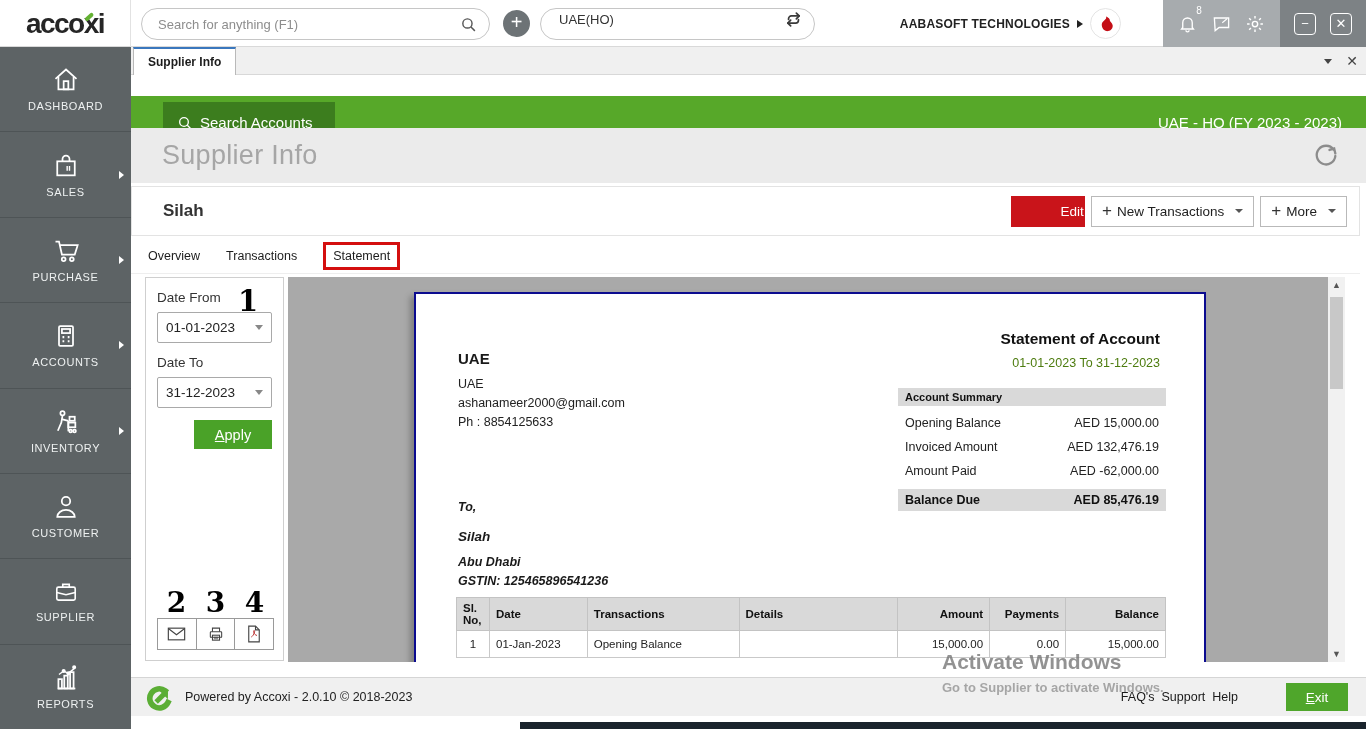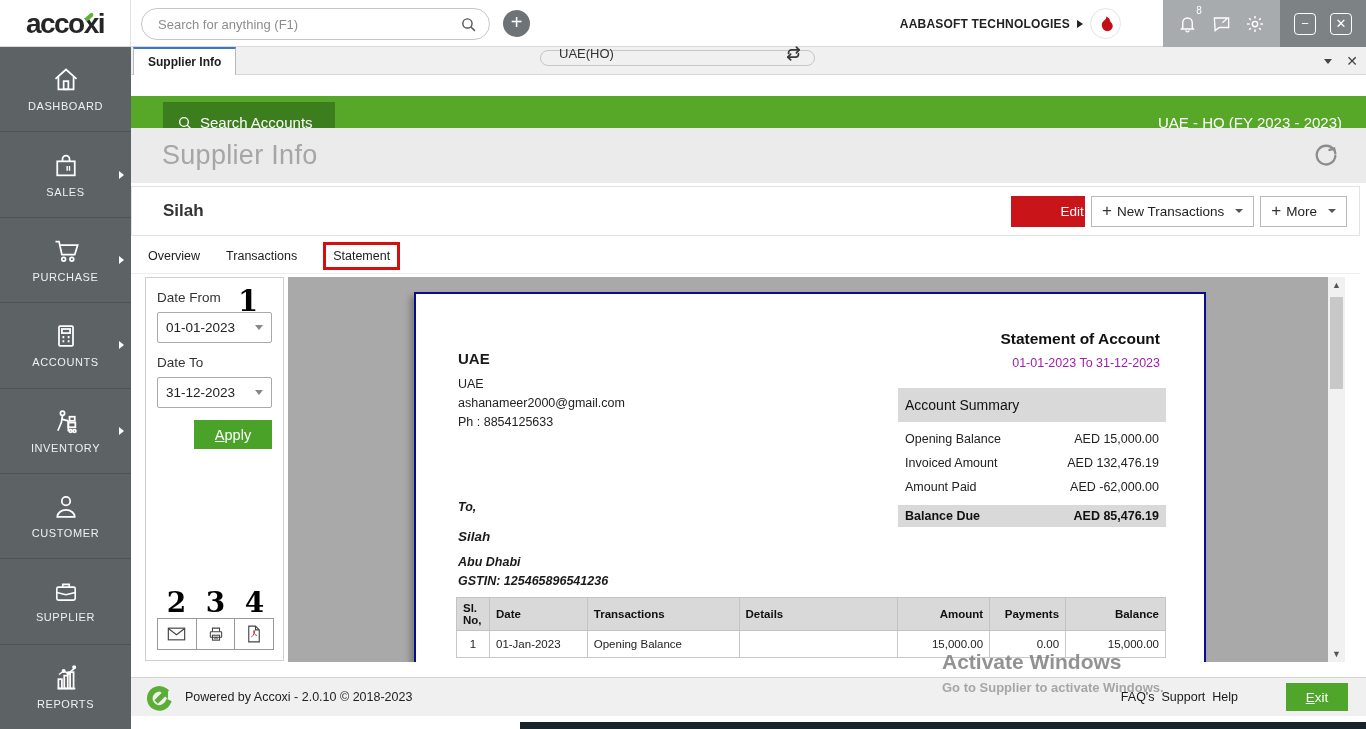--- a/index.html
+++ b/index.html
@@ -9,21 +9,21 @@
 
   
   .topbar { position:absolute; top:0; left:0; width:1366px; height:47px; background:#fff; border-bottom:1px solid #d9d9d9; z-index:30; }
   .logo-box { position:absolute; left:0; top:0; width:131px; height:47px; border-right:1px solid #e2e2e2; display:flex; align-items:center; justify-content:center; }
   .logo-text { font-size:28px; font-weight:bold; letter-spacing:-1.5px; color:#262626; position:relative; }
   .logo-accent { position:absolute; top:7px; right:10px; width:10px; height:3.5px; background:#64b233; border-radius:2px; transform:rotate(-42deg); }
   .search-pill { position:absolute; left:141px; top:8px; width:349px; height:32px; border:1px solid #c6c6c6; border-radius:16px; display:flex; align-items:center; padding:0 12px 0 16px; }
   .search-pill input { border:none; outline:none; flex:1; font-size:13px; color:#444; font-family:inherit; background:transparent; }
   .search-pill input::placeholder { color:#8d8d8d; }
   .plus-btn { position:absolute; left:503px; top:10px; width:27px; height:27px; border-radius:50%; background:#6d7376; color:#fff; font-size:20px; line-height:25px; text-align:center; cursor:pointer; }
-  .org-pill { position:absolute; left:540px; top:8px; width:275px; height:16px; border:1px solid #c6c6c6; border-radius:16px; display:flex; align-items:center; padding:0 12px 9px 18px; font-size:13px; color:#333;margin-top:42px; }
+  .org-pill { position:absolute; left:540px; top:8px; width:275px; height:32px; border:1px solid #c6c6c6; border-radius:16px; display:flex; align-items:center; padding:0 12px 9px 18px; font-size:13px; color:#333; }
   .org-pill .grow { flex:1; }
   .company-area { position:absolute; right:245px; top:0; height:47px; display:flex; align-items:center; gap:7px; }
   .company-name { font-size:12px; font-weight:bold; color:#222; letter-spacing:0.2px; }
   .caret-right { width:0; height:0; border-left:6px solid #222; border-top:4px solid transparent; border-bottom:4px solid transparent; }
   .avatar { width:31px; height:31px; border-radius:50%; border:1px solid #e4e4e4; background:#fff; display:flex; align-items:center; justify-content:center; }
   .icon-block { position:absolute; right:86px; top:0; width:117px; height:47px; background:#a7abae; display:flex; align-items:center; justify-content:space-evenly; }
   .win-block { position:absolute; right:0; top:0; width:86px; height:47px; background:#7d8285; display:flex; align-items:center; justify-content:space-evenly; }
   .win-btn { width:22px; height:22px; border:1.6px solid #fff; border-radius:4px; color:#fff; display:flex; align-items:center; justify-content:center; font-size:13px; cursor:pointer; }
   .bell-wrap { position:relative; }
   .bell-badge { position:absolute; top:-9px; right:-5px; font-size:10px; color:#fff; }
@@ -82,23 +82,23 @@
   .icon-cell { flex:1; height:30px; display:flex; align-items:center; justify-content:center; border-right:1px solid #9a9a9a; cursor:pointer; }
   .icon-cell:last-child { border-right:none; }
 
   .viewer { position:absolute; left:157px; top:3px; right:21px; height:385px; background:#a9a9a9; overflow:hidden; }
   .doc { position:absolute; left:126px; top:15px; width:792px; height:900px; background:#fff; border:2px solid #0b0b8f; box-shadow:-4px 4px 6px rgba(0,0,0,0.25); }
   .doc-company { position:absolute; left:42px; top:56px; }
   .doc-company-name { font-size:15px; font-weight:bold; color:#1a1a1a; margin-bottom:8px; }
   .doc-company-line { font-size:12.5px; color:#222; line-height:19px; }
   .doc-title-block { position:absolute; right:44px; top:36px; text-align:right; }
   .doc-title { font-size:15.5px; font-weight:bold; color:#111; }
-  .doc-period { font-size:12.5px; color:#a21caf; margin-top:8px; }
+  .doc-period { font-size:12.5px; color:#4d7c0f; margin-top:8px; }
   .summary { position:absolute; left:482px; top:94px; width:268px; font-size:12.5px; }
-  .summary-header { background:#d9d9d9; font-weight:normal; font-size:14px; padding:9px 7px; color:#111; }
+  .summary-header { background:#d9d9d9; font-weight:bold; font-size:11px; padding:3px 7px; color:#111; }
   .summary-row { display:flex; justify-content:space-between; padding:10px 7px 0 7px; color:#222; }
   .summary-total { display:flex; justify-content:space-between; background:#d9d9d9; font-weight:bold; padding:4px 7px; margin-top:11px; color:#111; }
   .doc-to { position:absolute; left:42px; top:206px; font-style:italic; font-weight:bold; color:#1a1a1a; }
   .doc-to .to-label { font-size:12.5px; }
   .doc-to .to-name { font-size:13.5px; margin-top:15px; }
   .doc-to .to-city { font-size:12.5px; margin-top:11px; }
   .doc-to .to-gstin { font-size:12.5px; margin-top:5px; }
   .doc-table { position:absolute; left:40px; top:303px; width:710px; border-collapse:collapse; font-size:11.5px; }
   .doc-table th { background:#d9d9d9; font-weight:bold; color:#111; border:1px solid #c3c3c3; padding:3px 6px; height:33px; }
   .doc-table td { border:1px solid #c9c9c9; padding:6px; height:27px; color:#222; background:#fff; }

